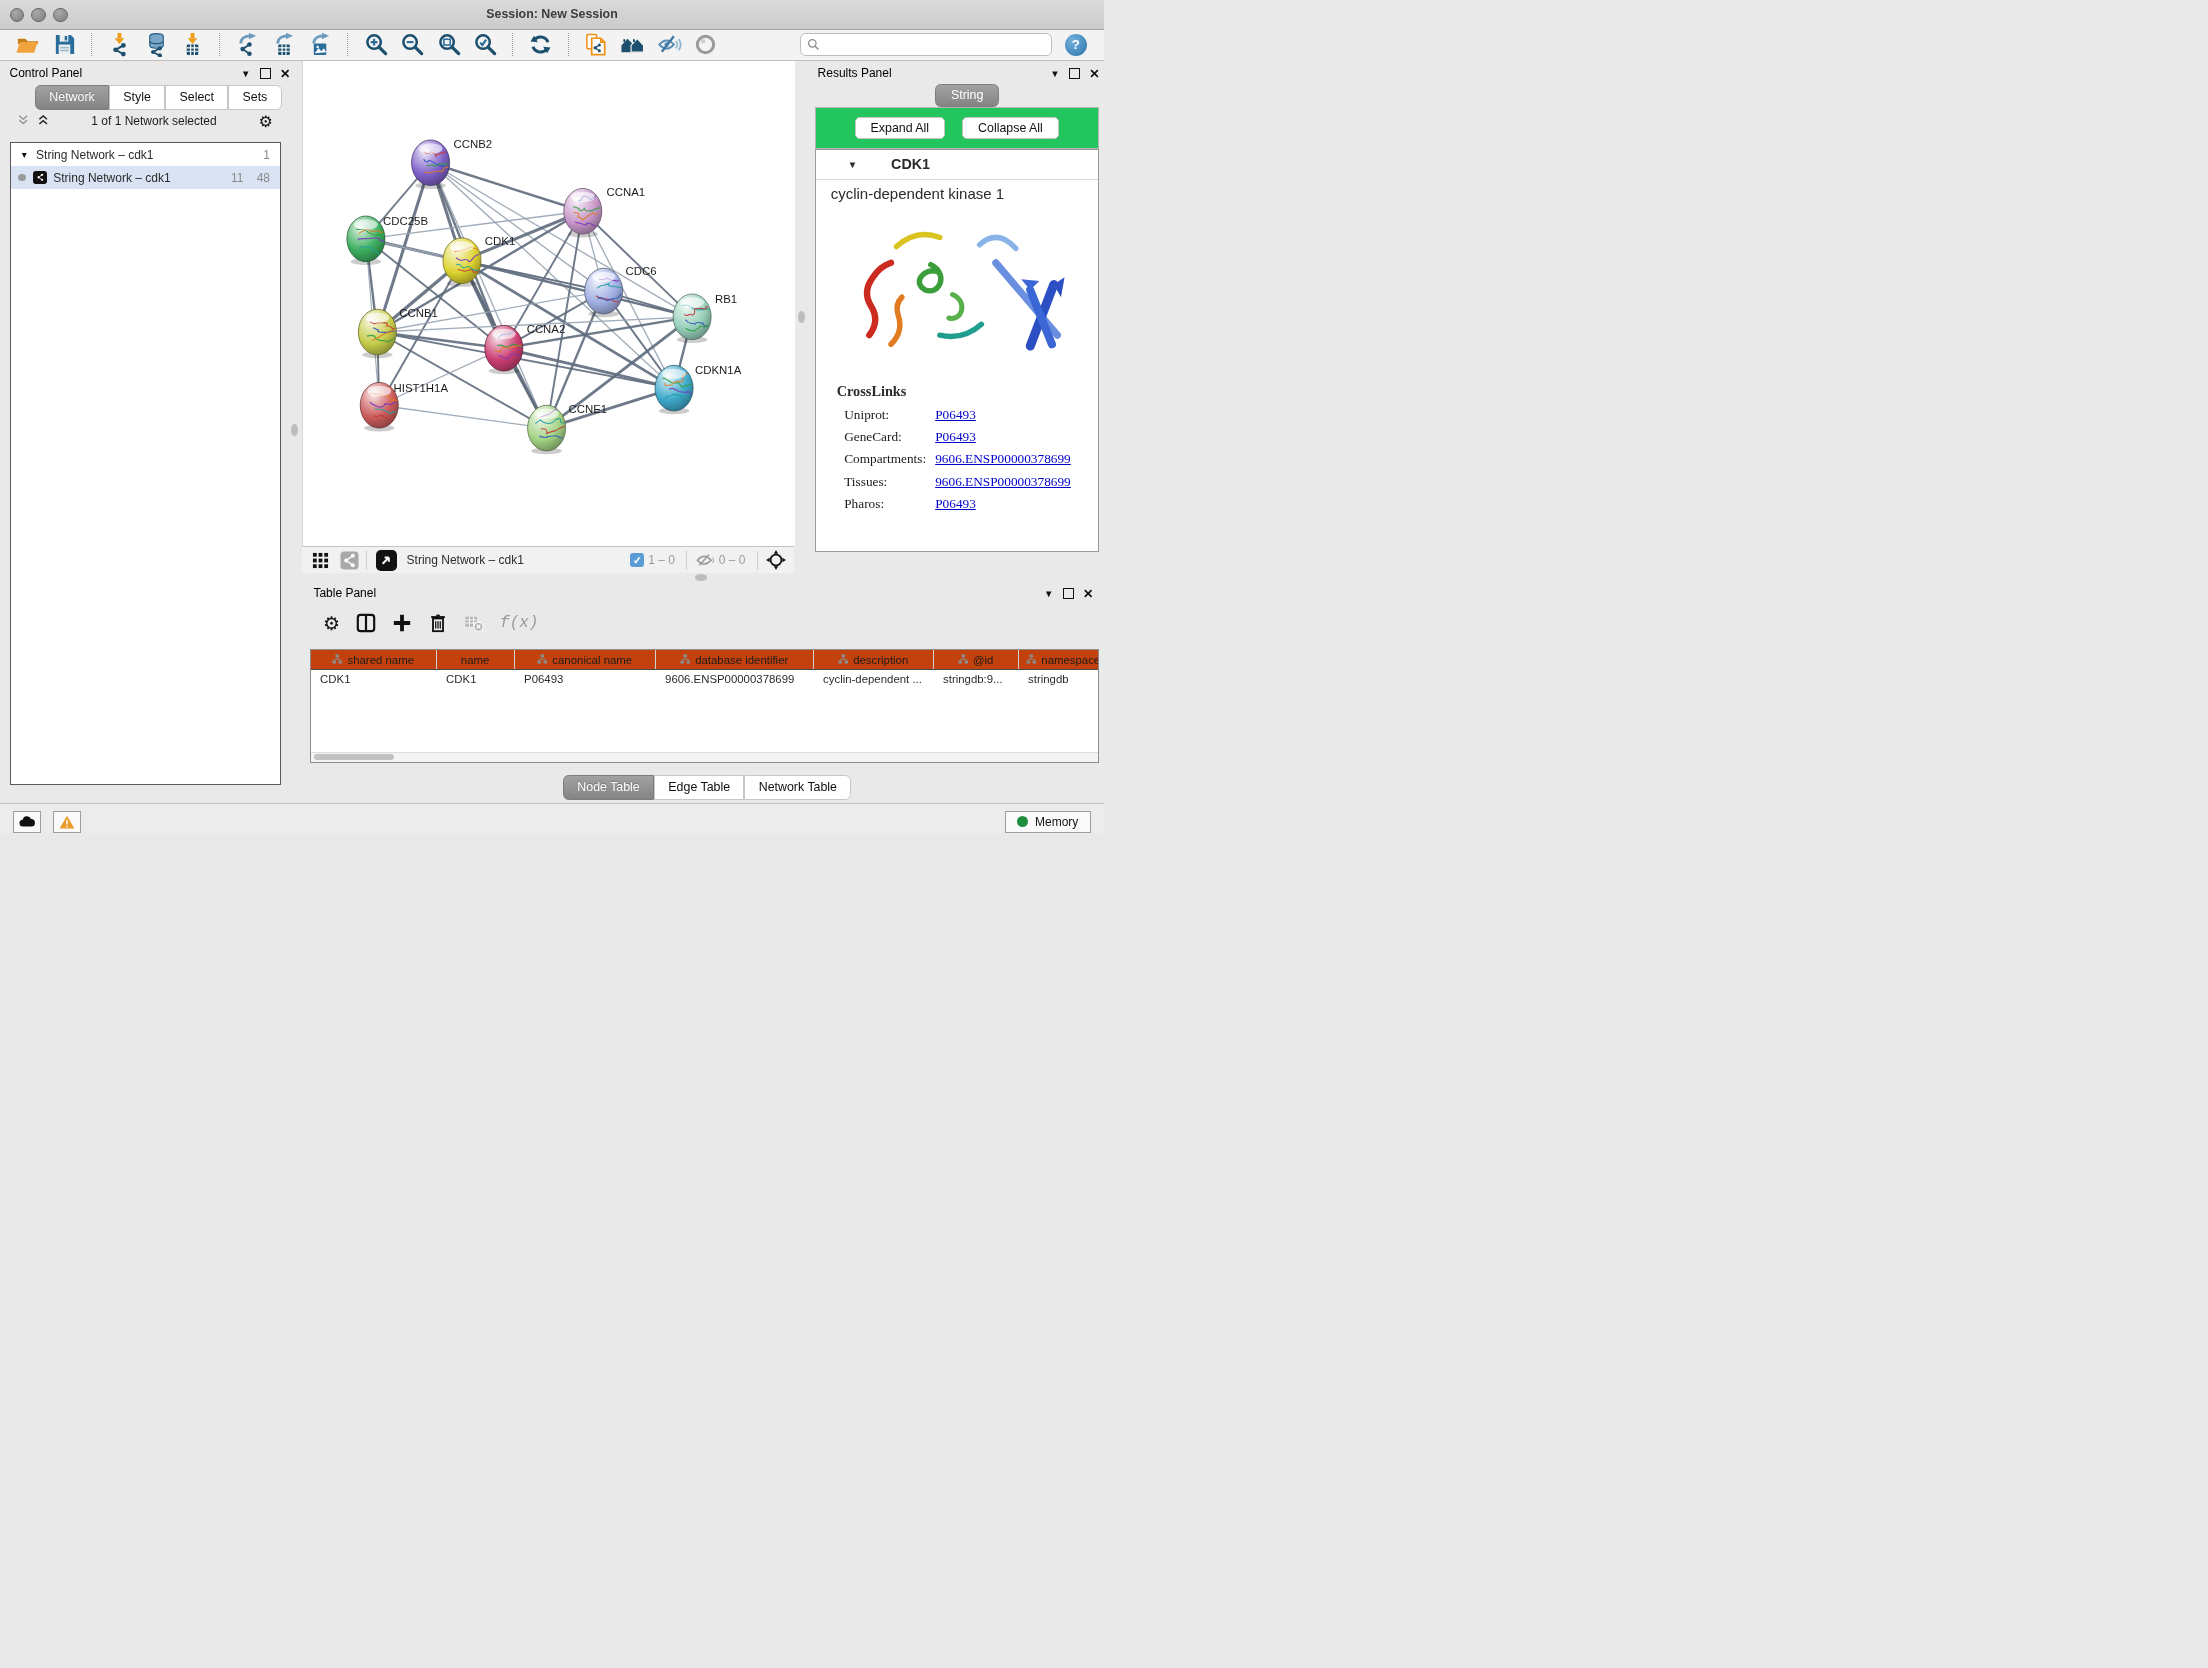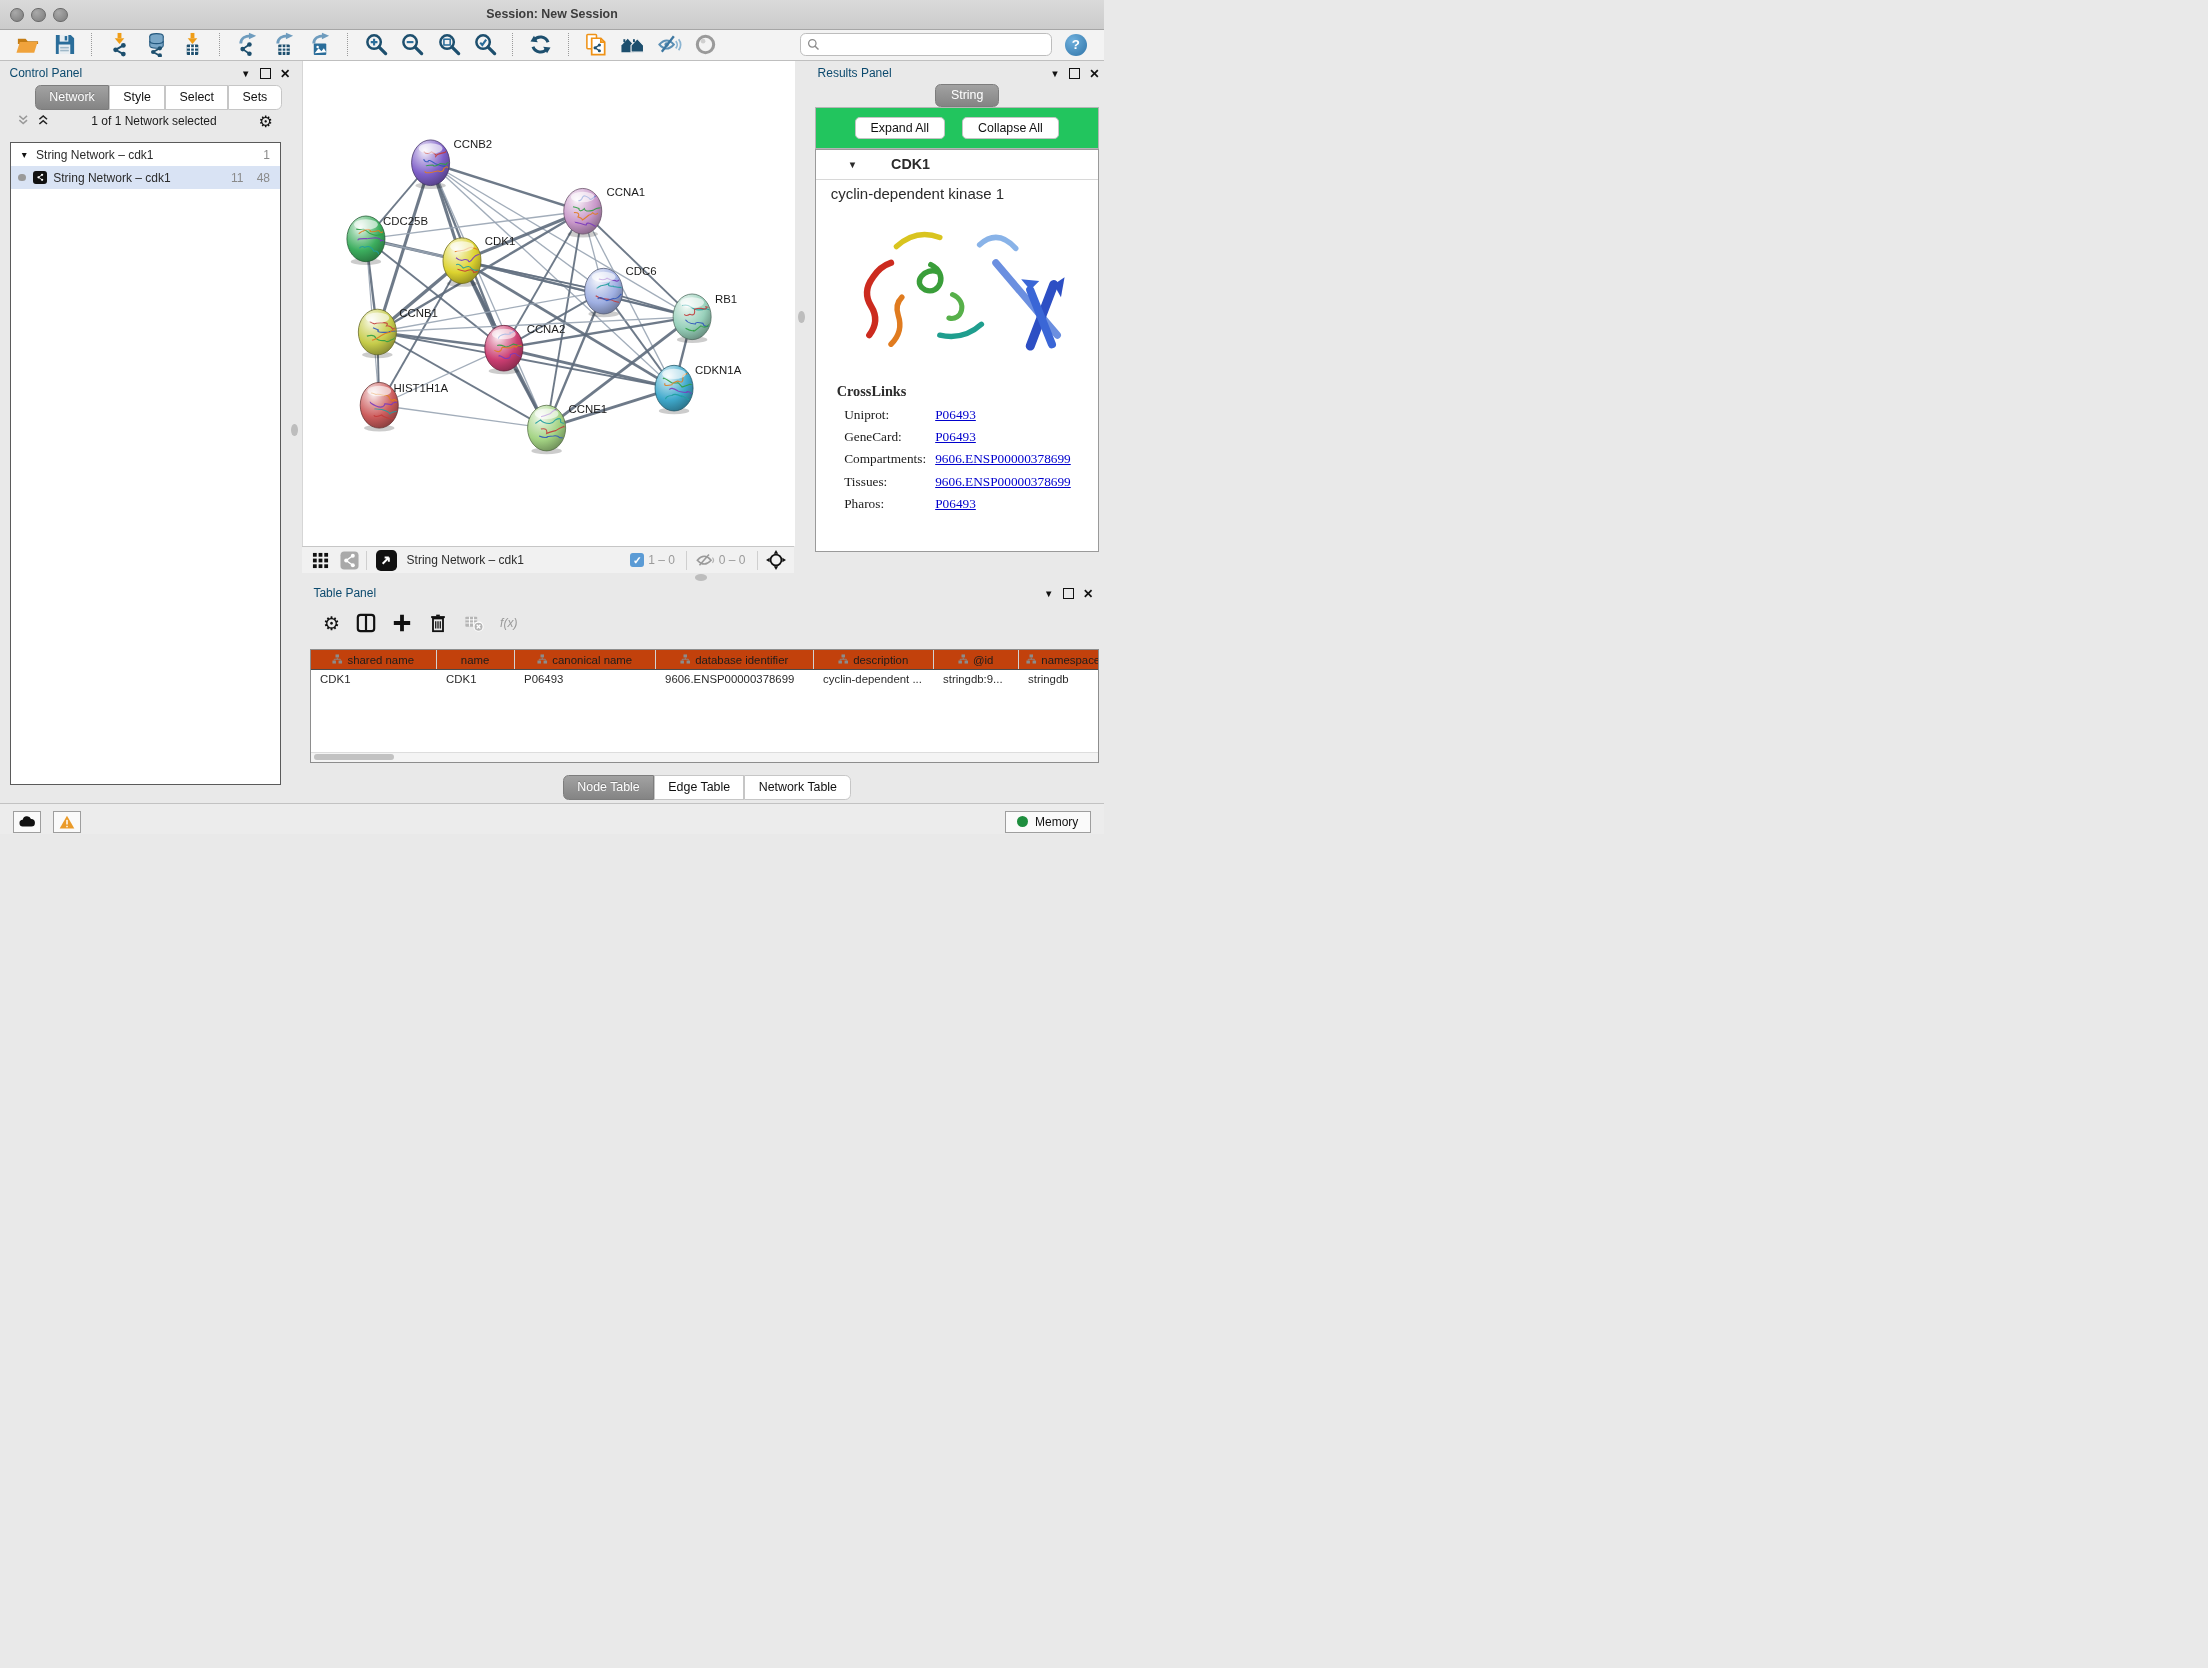--- a/index.html
+++ b/index.html
@@ -18,21 +18,21 @@
   #toolbar{left:0;top:29.5px;width:1104px;height:31px;background:#f3f3f3;border-bottom:1px solid #bfbfbf;
            display:flex;align-items:center;padding:0 9.5px;box-sizing:border-box}
   .tb-icon{width:25px;height:25px;margin:0 5.7px;flex:0 0 auto;cursor:default}
   .tb-sep{width:1px;height:23px;border-left:1px dotted #9a9a9a;margin:0 8.6px;flex:0 0 auto}
   #search-wrap{margin-left:auto;width:238px;height:21px;background:#fff;border:1px solid #bdbdbd;
                border-radius:5.7px;display:flex;align-items:center;padding:0 5.7px}
   #search-input{border:none;outline:none;flex:1;font-size:11.4px;background:transparent}
   #help-btn{width:22px;height:22px;border-radius:50%;background:radial-gradient(circle at 35% 30%,#6fb0dd,#2f74a8);
             color:#fff;font-weight:bold;font-size:13.3px;text-align:center;line-height:22px;margin:0 7.6px 0 13.3px}
   
-  .panel-title{font-size:12px;color:#0c4a6e}
+  .panel-title{font-size:12px;color:#000000}
   .panel-ctrls{display:flex;align-items:center;gap:9.5px}
   .ctrl-arrow{font-size:9.5px;color:#111}
   .ctrl-float{width:8.6px;height:8.6px;border:1.4px solid #111}
   .ctrl-close{font-size:12.4px;font-weight:bold;color:#111}
   .tab{height:23px;line-height:23px;padding:0 13.3px;font-size:12.4px;background:#fff;
        border:1px solid #c6c6c6;color:#111;cursor:default}
   .tab.selected{background:linear-gradient(#a2a2a2,#848484);color:#fff;border-color:#7d7d7d;
                 text-shadow:0 -1px 1px rgba(0,0,0,.25)}
   .tab:first-child{border-radius:5.7px 0 0 5.7px}
   .tab:last-child{border-radius:0 5.7px 5.7px 0}
@@ -81,21 +81,21 @@
   #xl-title{font-family:"Liberation Serif",serif;font-weight:bold;font-size:14.3px;margin:1.9px 0 3.8px 21px}
   .xl-row{font-family:"Liberation Serif",serif;font-size:13.3px;line-height:22.4px;margin-left:28.5px;display:flex}
   .xl-label{width:91px;color:#1a1a1a}
   .xl-val{color:#0000cd;text-decoration:underline}
   
   #table-panel{left:302px;top:582px;width:802px;height:221px}
   #tp-head{left:11.4px;top:1.9px;width:780px;height:19px;display:flex;align-items:center}
   #tp-head .panel-ctrls{margin-left:auto}
   #tp-toolbar{left:21px;top:27px;height:28.5px;display:flex;align-items:center;gap:16px}
   .tp-icon{width:20px;height:20px}
-  .fx{font-family:Liberation Sans, sans-serif;font-style:italic;font-size:12px;color:#9a9a9a}
+  .fx{font-family:Liberation Mono, monospace;font-style:italic;font-size:16px;color:#9a9a9a}
   #tbl{left:7.6px;top:67px;width:787px;height:112px;border:1px solid #8d8d8d;background:#fff;overflow:hidden}
   #tbl-header{display:flex;background:#c2410c;border-bottom:1.9px solid #4a4a4a;height:19px}
   .th{display:flex;align-items:center;justify-content:center;gap:4.8px;font-size:11.4px;color:#1c1c1c;
       border-right:1px solid #d2d2d2;box-sizing:border-box;overflow:hidden;white-space:nowrap;flex:0 0 auto}
   #tbl-row{display:flex;height:17px;align-items:center}
   .td{font-size:11.4px;padding-left:9.5px;box-sizing:border-box;overflow:hidden;white-space:nowrap;flex:0 0 auto}
   #tbl-scroll{position:absolute;left:0;bottom:0;width:787px;height:8.6px;background:#f4f4f4;border-top:1px solid #ddd}
   #tbl-thumb{position:absolute;left:3.8px;top:1px;width:80px;height:5.7px;border-radius:2.9px;background:#c2c2c2}
   #tp-tabs{left:261px;top:193px;display:flex}
   

